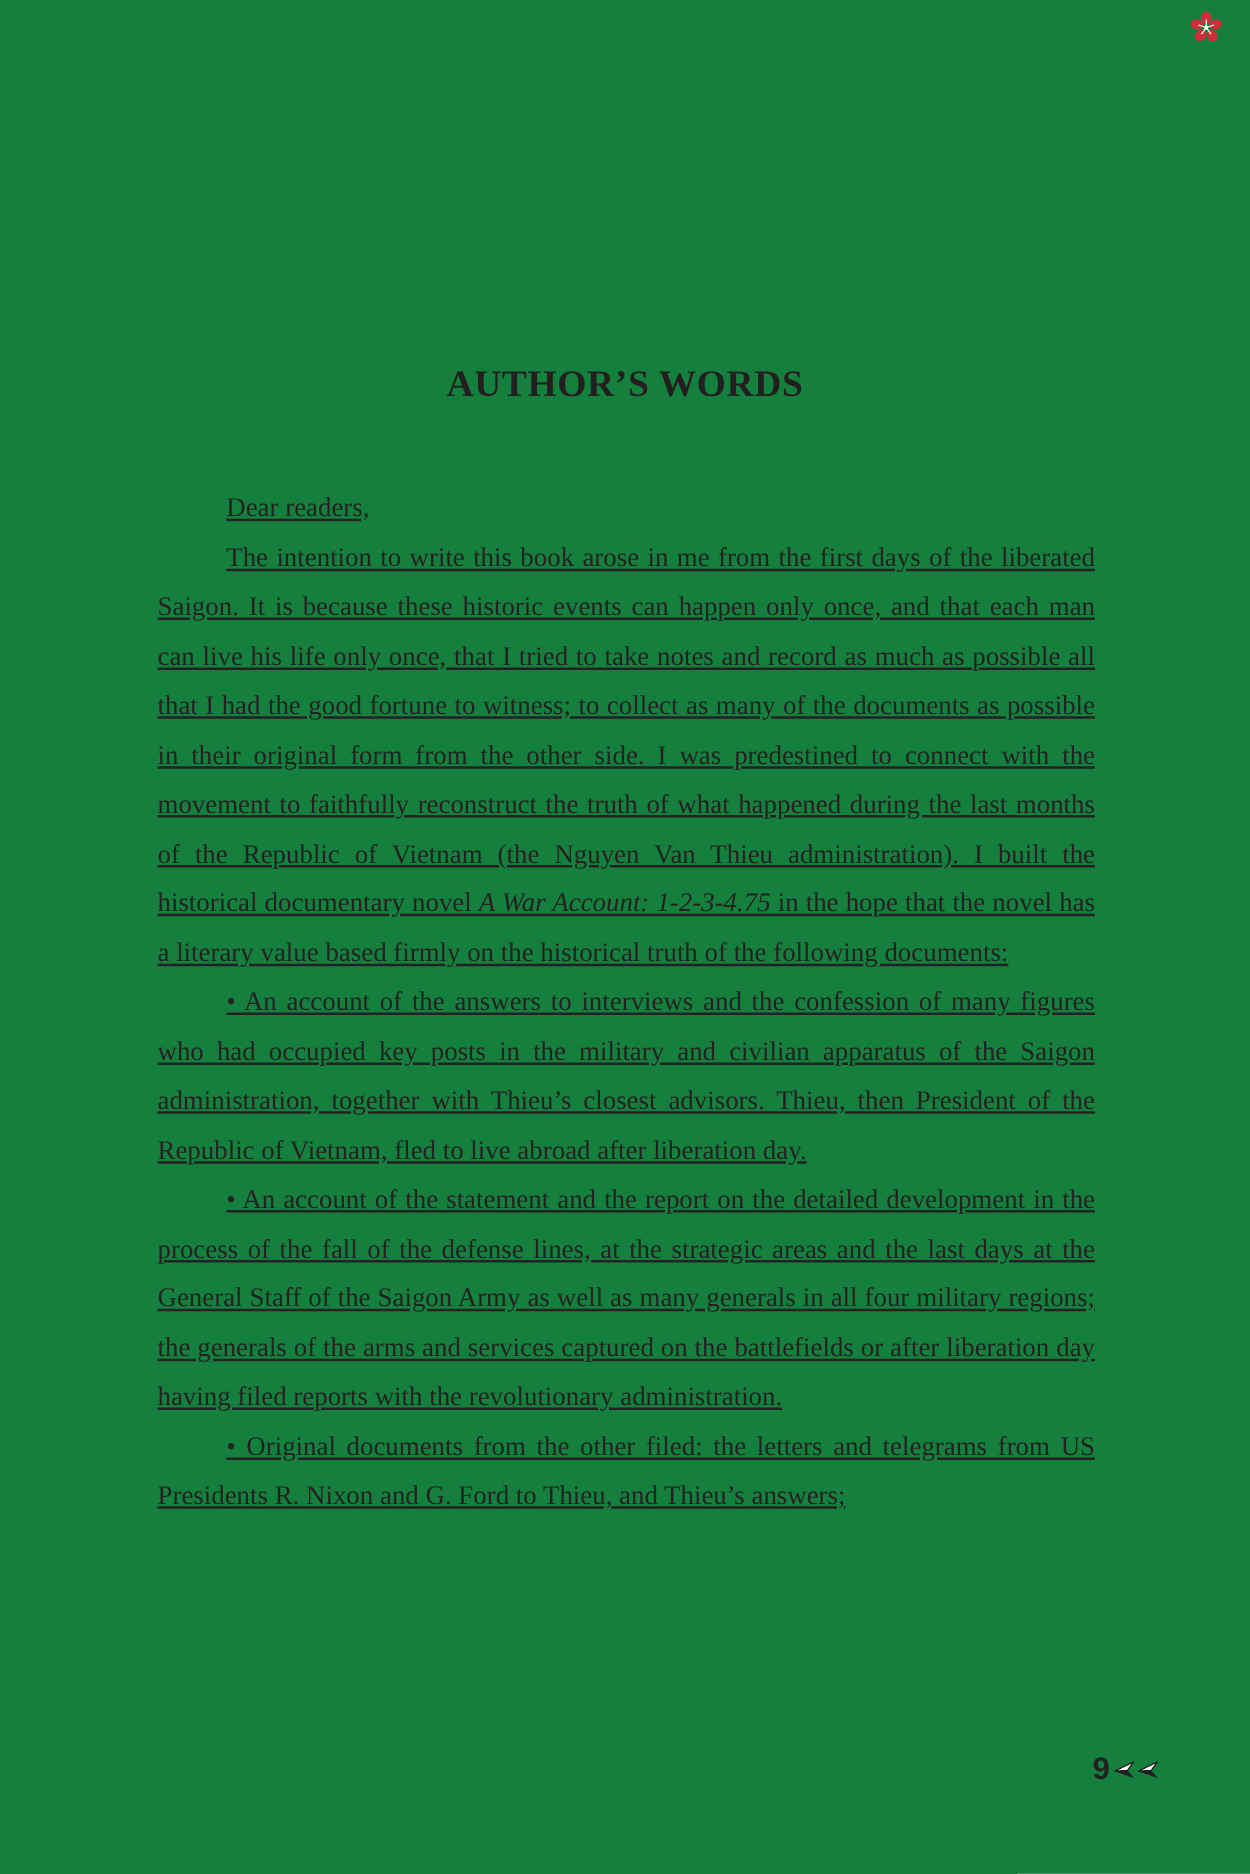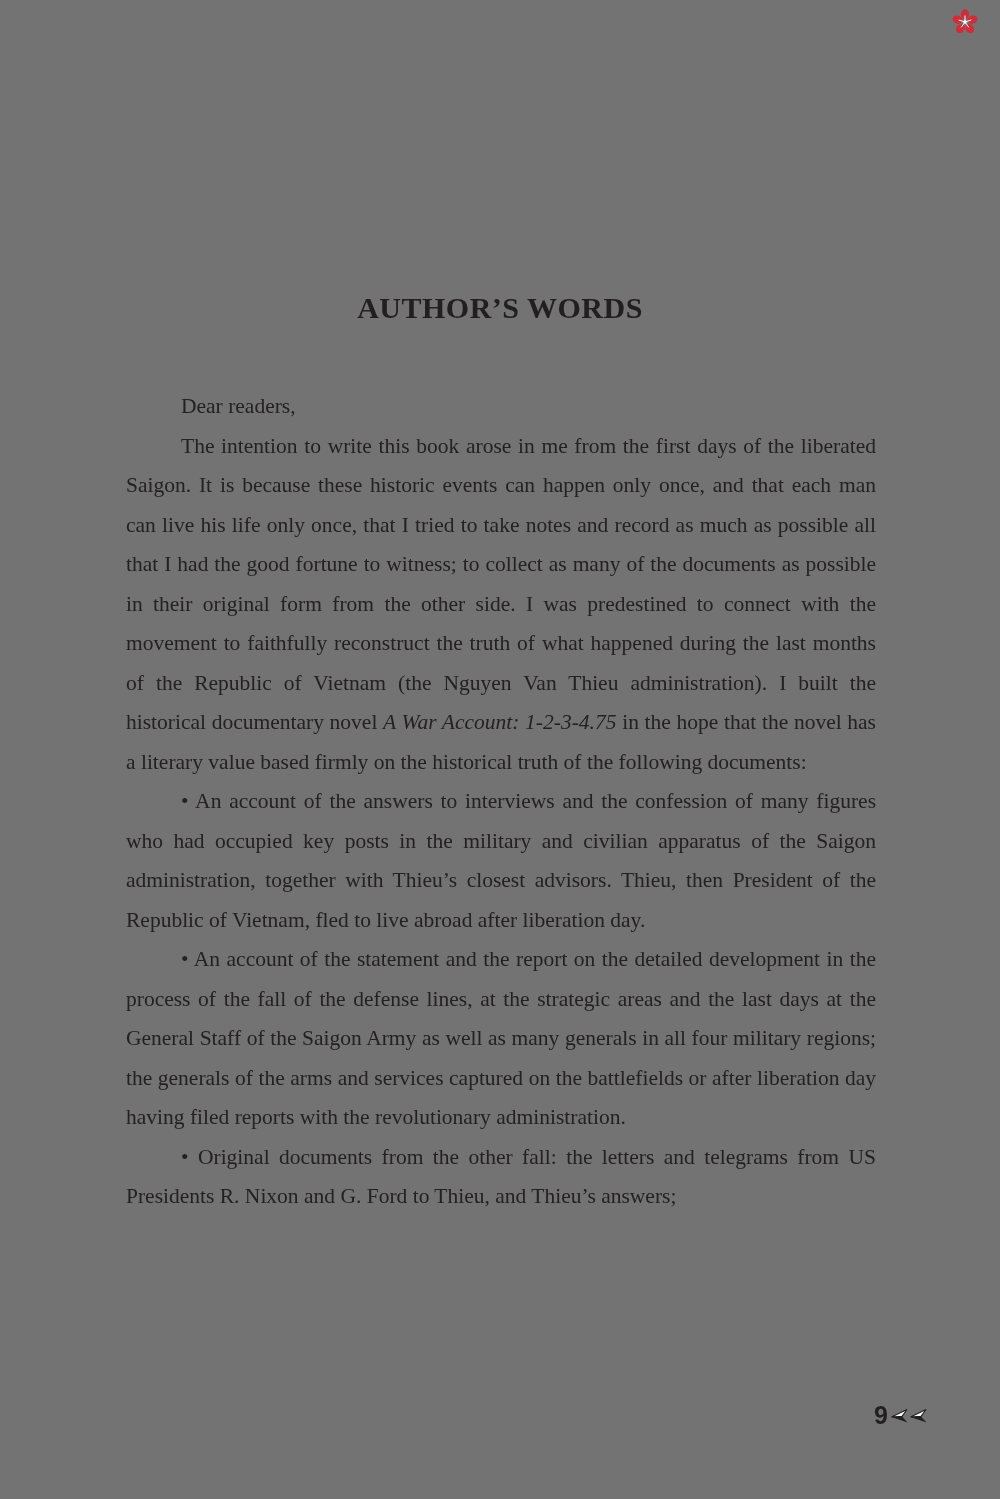--- a/index.html
+++ b/index.html
@@ -5,21 +5,21 @@
   html, body { margin: 0; padding: 0; }
   body {
     width: 1000px; height: 1499px;
     background: #ffffff;
     font-family: "Liberation Serif", serif;
     position: relative;
     overflow: hidden;
   }
   .page {
     position: absolute; inset: 0;
-    background: #737373;
+    background: #15803d;
   }
   .flower {
     position: absolute; top: 9px; right: 22px;
     width: 26px; height: 26px;
   }
   .title {
     position: absolute; top: 291px; left: 0;
     width: 100%;
     text-align: center;
     font-family: "Liberation Serif", serif;
@@ -34,20 +34,21 @@
     width: 750px;
     font-size: 21.5px;
     line-height: 39.5px;
     color: #242122;
     text-align: justify;
     text-justify: inter-word;
   }
   .content p {
     margin: 0;
     text-indent: 55px;
+    text-decoration: underline;
   }
   .italic { font-style: italic; margin-top: 28px; }
   .footer {
     position: absolute;
     top: 1403px; right: 73px;
     display: flex; align-items: center; gap: 1px;
   }
   .page-number {
     font-family: "Liberation Sans", sans-serif;
     font-weight: bold;
@@ -80,21 +81,21 @@
     </g>
   </svg>
 
   <div class="title">AUTHOR’S WORDS</div>
 
   <div class="content">
       <p><span>Dear readers,</span></p>
       <p><span>The intention to write this book arose in me from the first days of the liberated Saigon. It is because these historic events can happen only once, and that each man can live his life only once, that I tried to take notes and record as much as possible all that I had the good fortune to witness; to collect as many of the documents as possible in their original form from the other side. I was predestined to connect with the movement to faithfully reconstruct the truth of what happened during the last months of the Republic of Vietnam (the Nguyen Van Thieu administration). I built the historical documentary novel </span><span class="italic">A War Account: 1-2-3-4.75</span><span> in the hope that the novel has a literary value based firmly on the historical truth of the following documents:</span></p>
       <p><span>• An account of the answers to interviews and the confession of many figures who had occupied key posts in the military and civilian apparatus of the Saigon administration, together with Thieu’s closest advisors. Thieu, then President of the Republic of Vietnam, fled to live abroad after liberation day.</span></p>
       <p><span>• An account of the statement and the report on the detailed development in the process of the fall of the defense lines, at the strategic areas and the last days at the General Staff of the Saigon Army as well as many generals in all four military regions; the generals of the arms and services captured on the battlefields or after liberation day having filed reports with the revolutionary administration.</span></p>
-      <p><span>• Original documents from the other fall: the letters and telegrams from US Presidents R. Nixon and G. Ford to Thieu, and Thieu’s answers;</span></p>
+      <p><span>• Original documents from the other filed: the letters and telegrams from US Presidents R. Nixon and G. Ford to Thieu, and Thieu’s answers;</span></p>
     </div>
 
   <div class="footer">
     <span class="page-number">9</span>
     <span class="footer-arrows">
       <svg width="17" height="16" viewBox="0 0 17 16" xmlns="http://www.w3.org/2000/svg" aria-hidden="true">
         <polygon points="0.5,9 16,1.5 11,8.4" fill="#ffffff" stroke="#231f20" stroke-width="1.1"></polygon>
         <polygon points="0.5,9 11,8.4 16.5,14.5" fill="#231f20"></polygon>
       </svg>
       <svg width="17" height="16" viewBox="0 0 17 16" xmlns="http://www.w3.org/2000/svg" aria-hidden="true">

